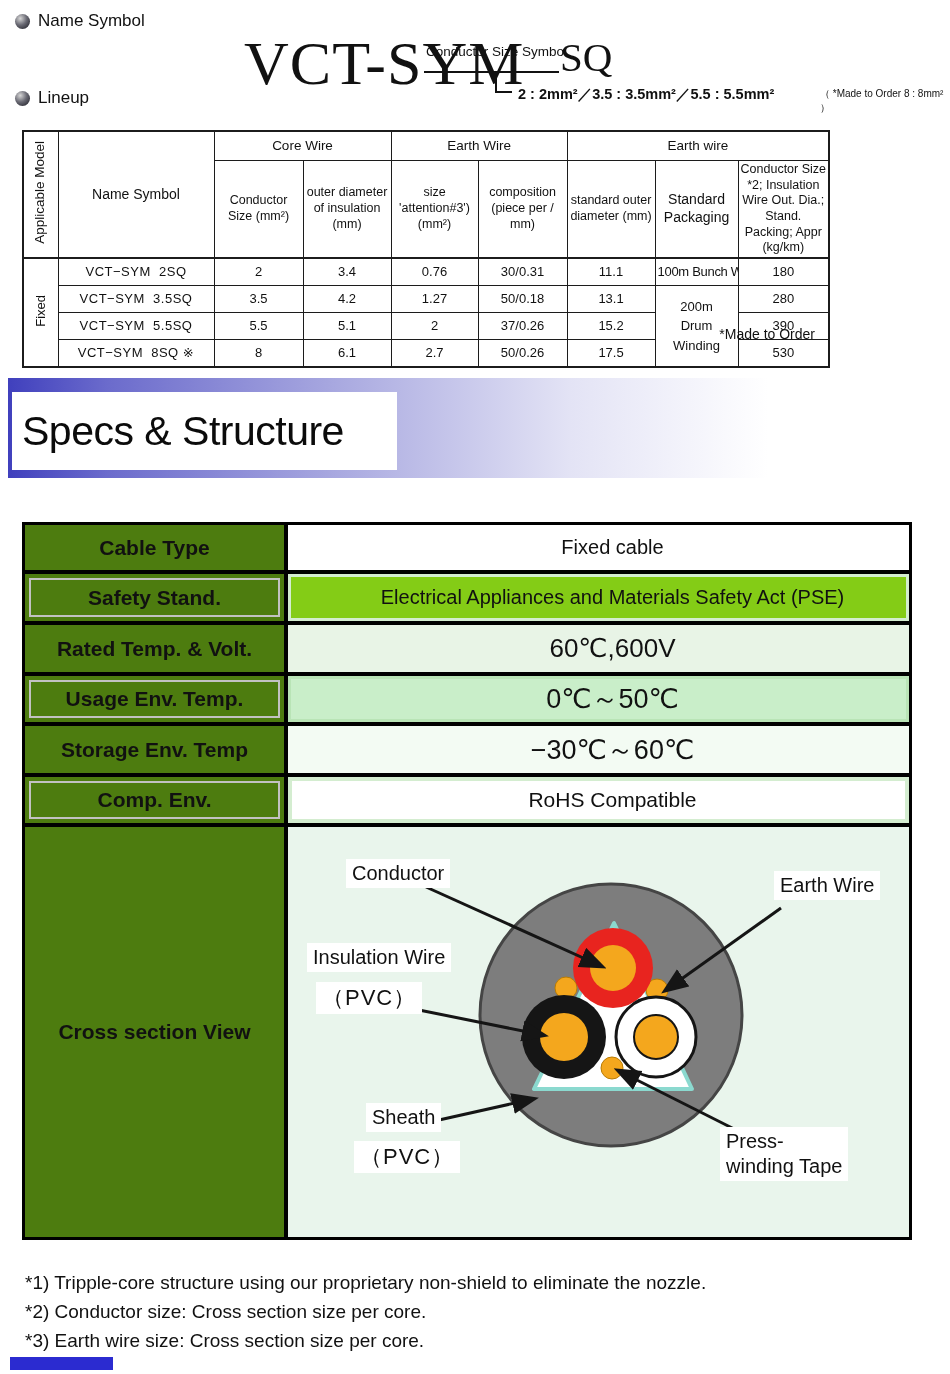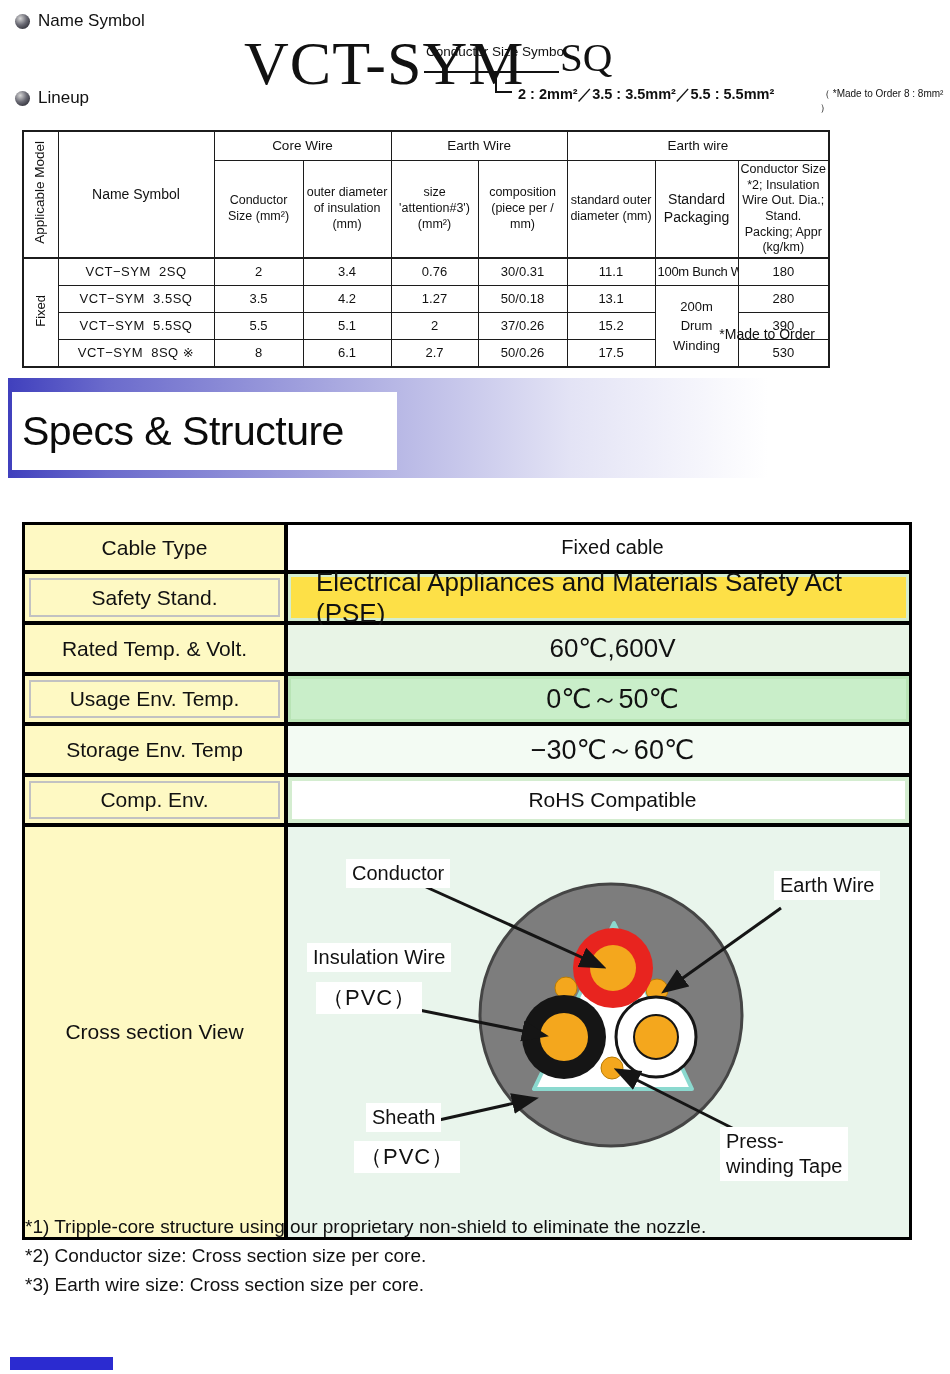--- a/index.html
+++ b/index.html
@@ -44,41 +44,41 @@
     background:linear-gradient(90deg,#4040bd 0%,#6b6bcc 12%,#a9a9e0 40%,#e3e3f5 68%,#ffffff 92%);}
   .banner-frame{position:absolute;left:12px;top:392px;width:385px;height:78px;
     background:linear-gradient(90deg,#2c2cae 0%,#8a8ad8 100%);box-sizing:border-box;}
   .banner-inner{width:100%;height:100%;background:#fff;display:flex;align-items:center;padding-left:10px;box-sizing:border-box;}
   .banner-title{font-size:41px;color:#0b0b0b;letter-spacing:-.5px;}
 
   
   .specs{position:absolute;left:22px;top:522px;width:890px;border:3px solid #000;box-sizing:border-box;background:#fff;}
   .specs-row{display:flex;border-bottom:4px solid #000;}
   .specs-row:last-child{border-bottom:none;}
-  .cell-label{width:263px;flex:0 0 263px;border-right:4px solid #000;display:flex;align-items:center;justify-content:center;background:#fef9c3;box-sizing:border-box;}
+  .cell-label{width:263px;flex:0 0 263px;border-right:4px solid #000;display:flex;align-items:center;justify-content:center;background:#4d7c0f;box-sizing:border-box;font-weight:bold;}
   .label-text{font-size:21px;}
   .label-box{display:flex;align-items:center;justify-content:center;width:calc(100% - 8px);height:calc(100% - 8px);margin:4px;box-sizing:border-box;}
   .label-box.raised{border:2px solid #c2c2c2;}
   .cell-value{flex:1;display:flex;align-items:center;justify-content:center;box-sizing:border-box;padding-left:28px;}
   .v-fixed{background:#ffffff;font-size:20px;}
-  .v-pse{background:#fde047;font-size:26px;box-shadow:inset 0 0 0 3px #d4edd0;}
+  .v-pse{background:#84cc16;font-size:20px;box-shadow:inset 0 0 0 3px #d4edd0;}
   .v-rated{background:#e8f4e6;font-size:26px;}
   .v-usage{background:#c9eec9;font-size:27px;box-shadow:inset 0 0 0 3px #b9e4b6;}
   .v-storage{background:#f3fbf3;font-size:27px;}
   .v-comp{background:#ffffff;font-size:21px;box-shadow:inset 0 0 0 4px #d4edd0;}
   .r1{height:45px;} .r2{height:47px;} .r3{height:47px;} .r4{height:46px;} .r5{height:47px;} .r6{height:46px;} .r7{height:410px;}
 
   
   .diagram-cell{position:relative;background:#e9f5ec;overflow:hidden;}
   .diagram-svg{position:absolute;left:0;top:0;}
   .dg-label{position:absolute;background:#fff;padding:2px 6px;font-size:20px;line-height:1.25;white-space:nowrap;z-index:2;}
   .pvc{font-size:22px;letter-spacing:1px;}
 
   
-  .footnotes{position:absolute;left:25px;top:1212px;font-size:19px;line-height:29px;}
+  .footnotes{position:absolute;left:25px;top:1268px;font-size:19px;line-height:29px;}
   .blue-bar{position:absolute;left:10px;top:1357px;width:103px;height:13px;background:#2b2bd0;}
 </style>
 </head>
 <body>
 
 <div class="page">
 
   <div class="section-label" style="left:15px;top:11px;">
     <span class="bullet"></span>
     <span>Name Symbol</span>

